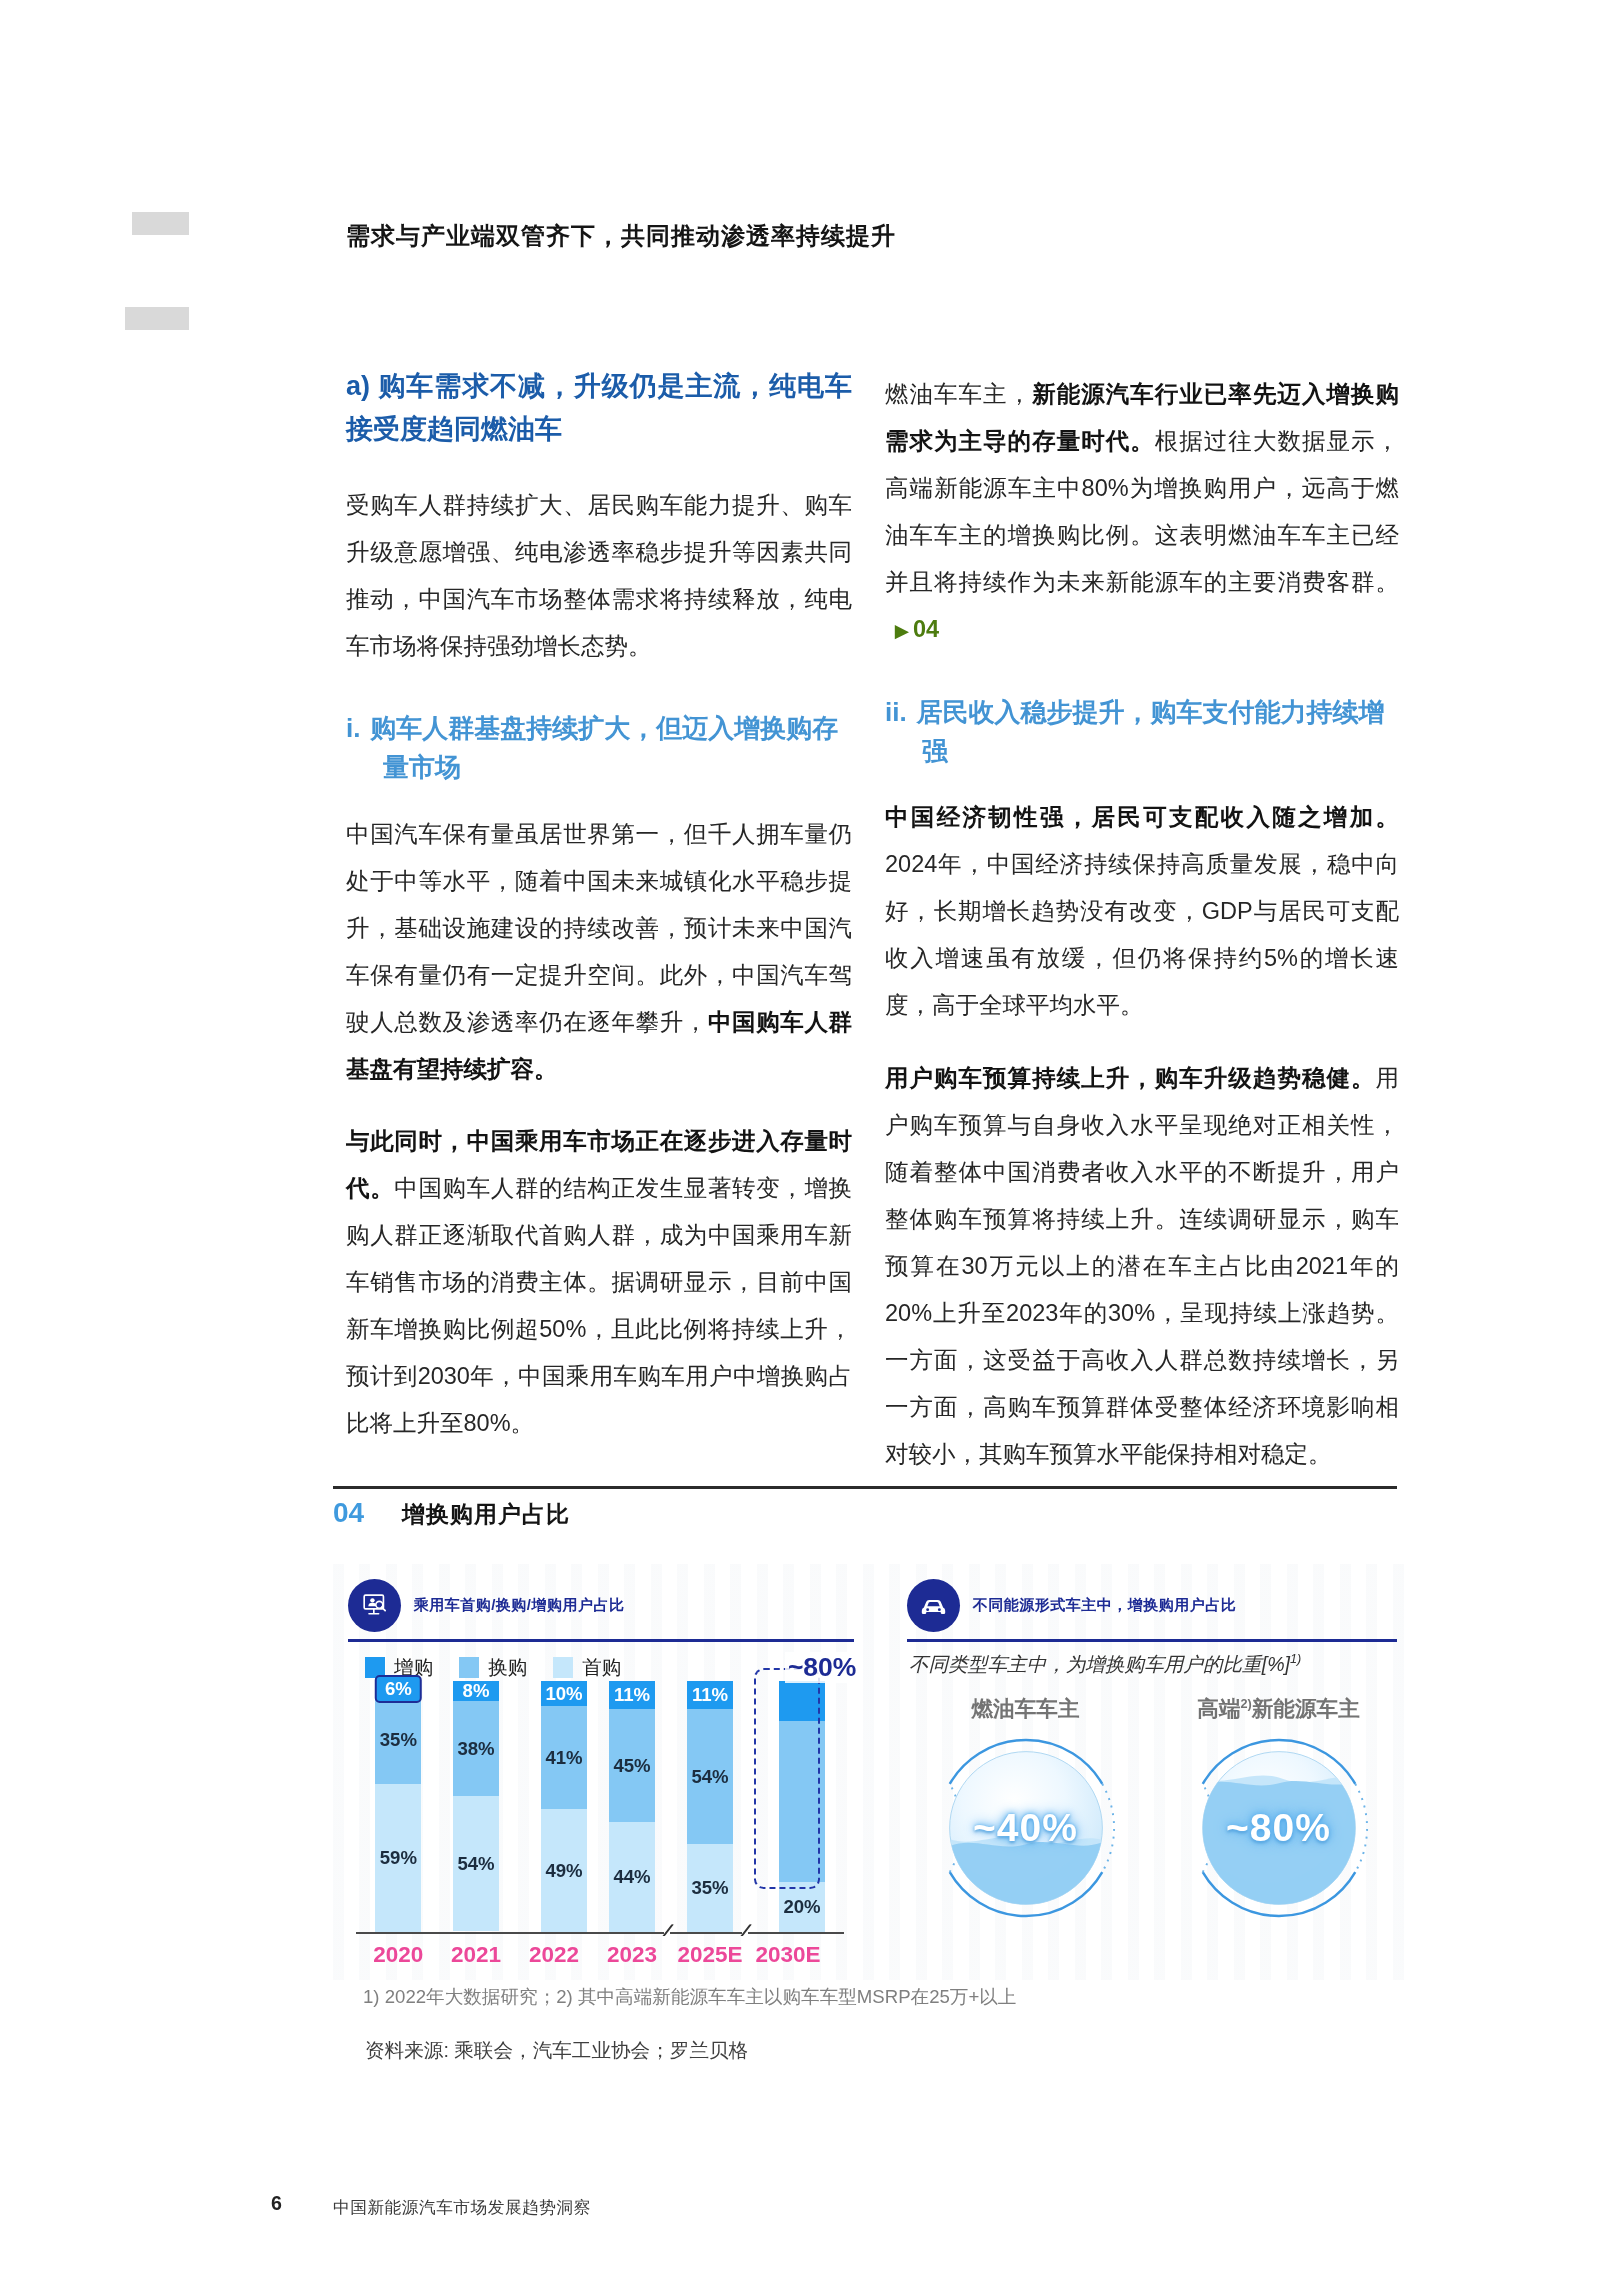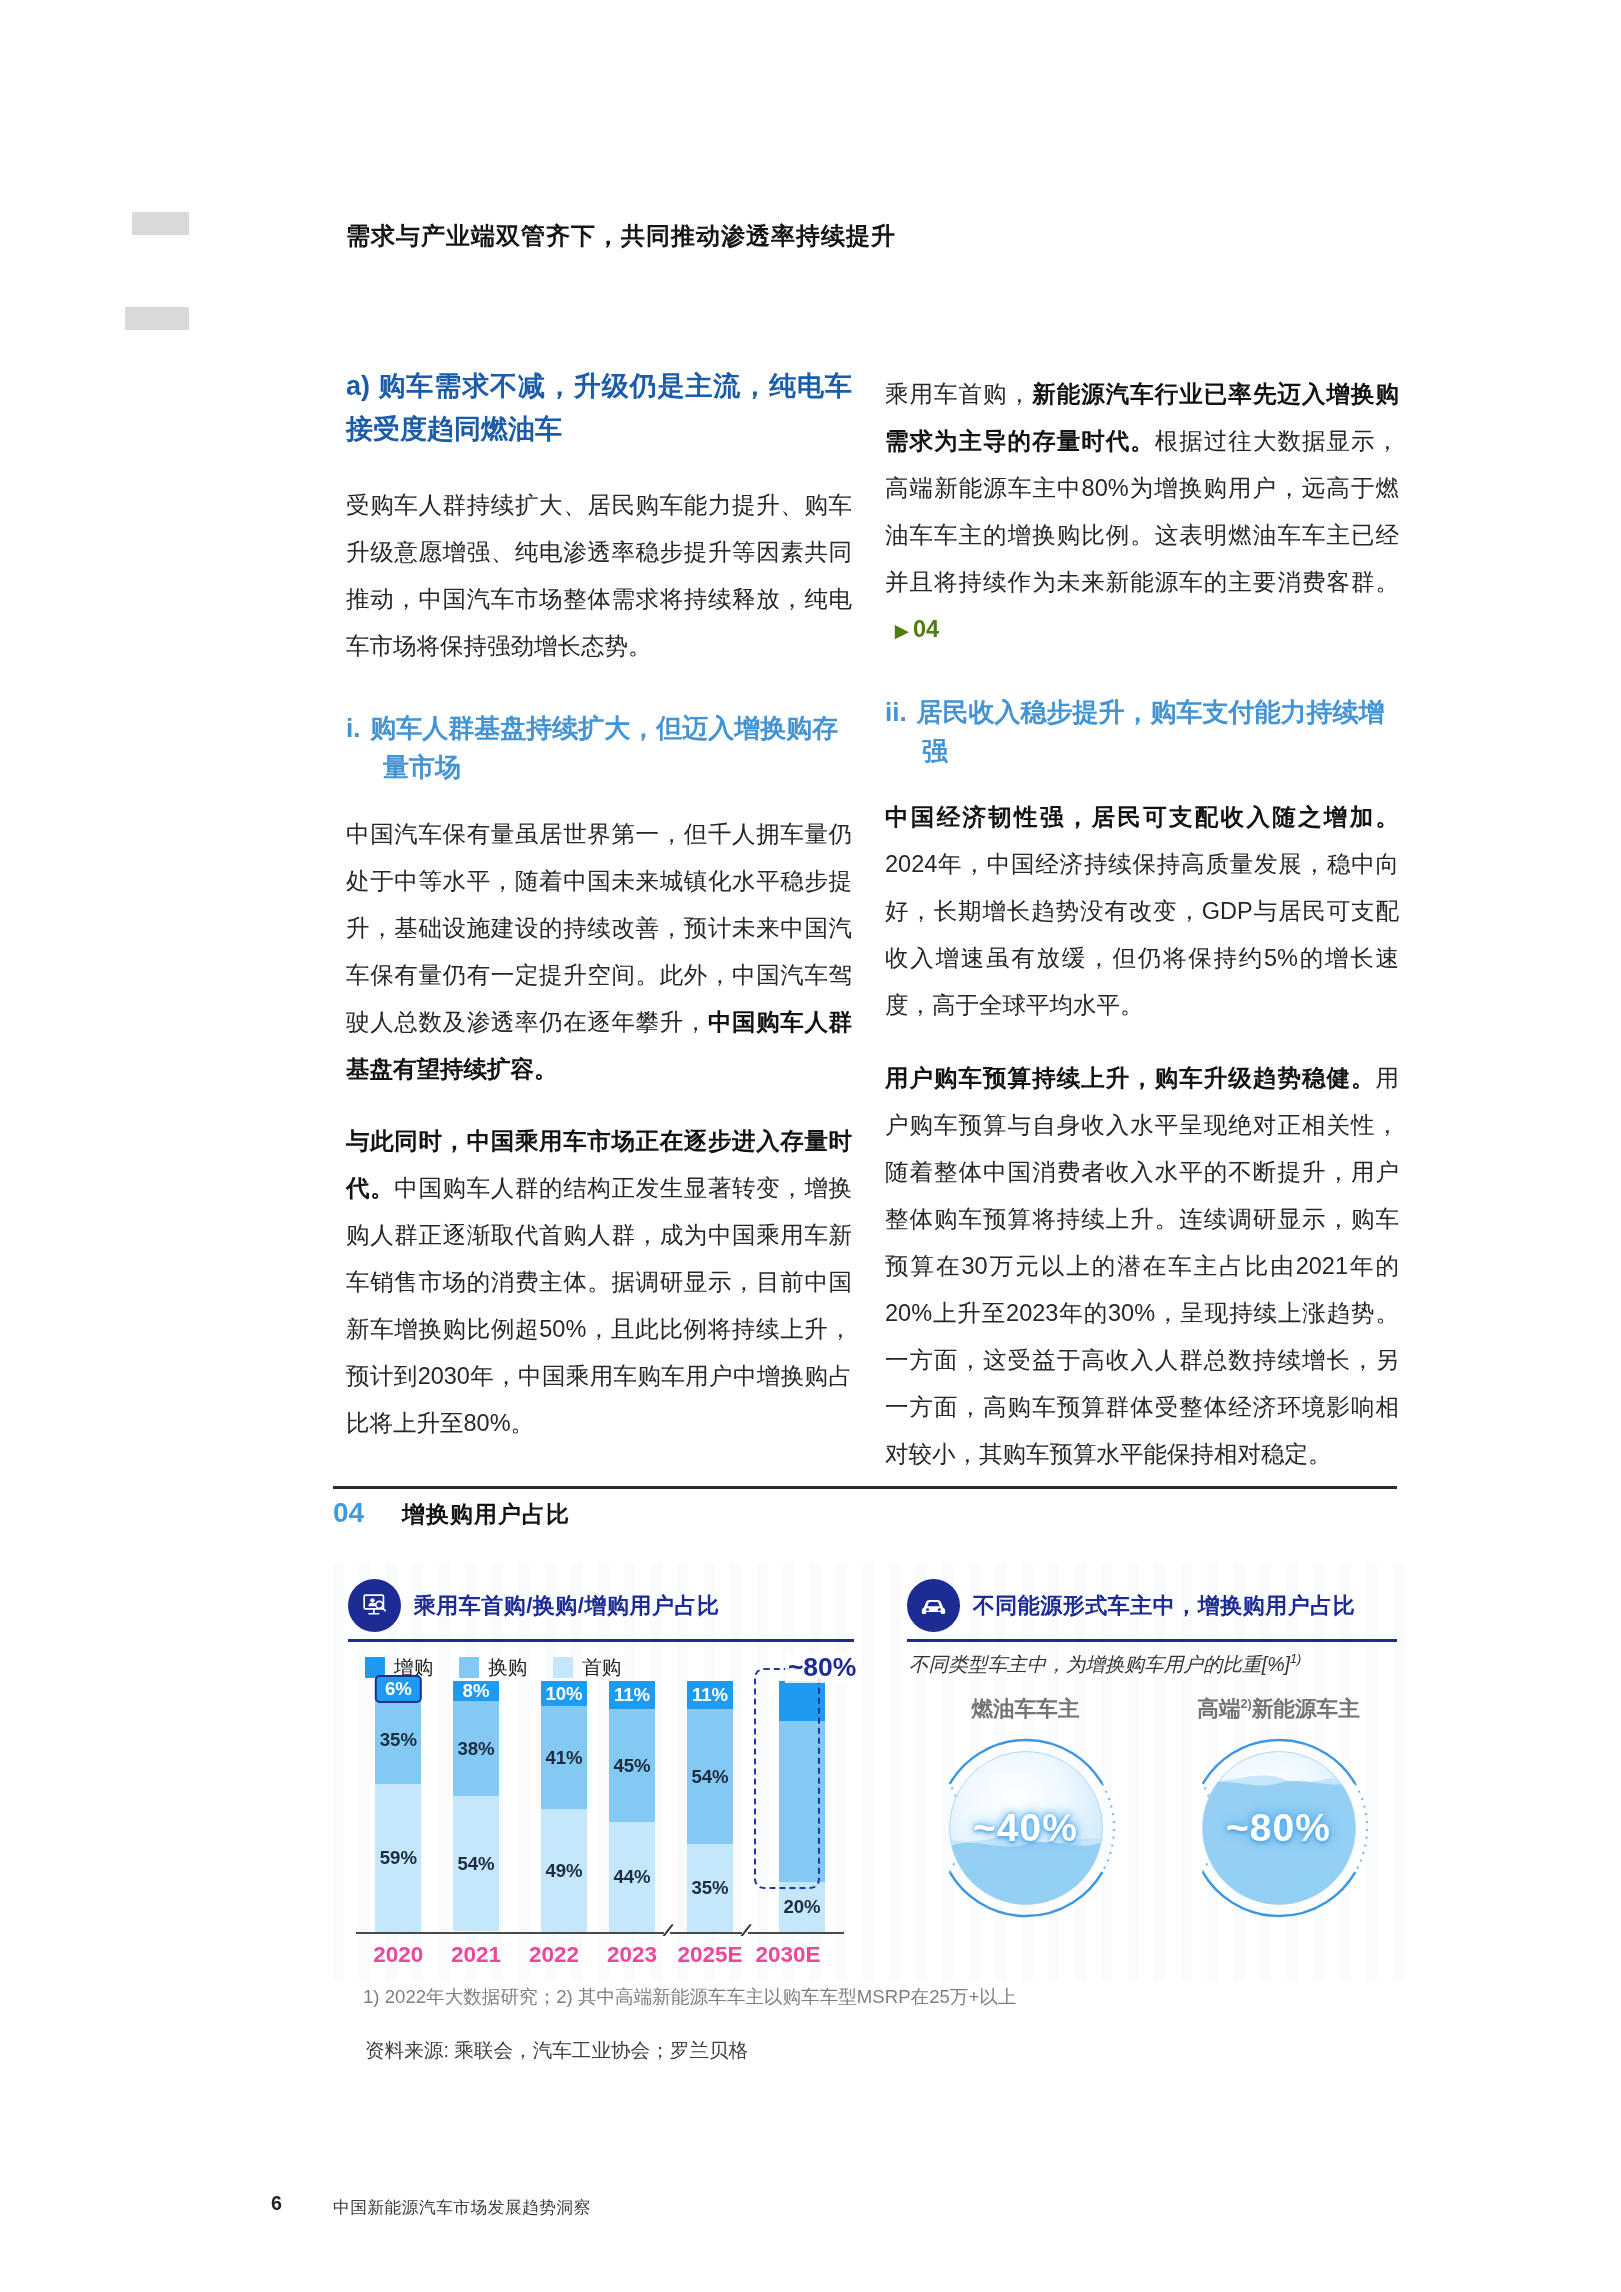--- a/index.html
+++ b/index.html
@@ -22,21 +22,21 @@
   
   .figure-stripes{position:absolute;left:333px;top:1564px;width:1078px;height:416px;background:repeating-linear-gradient(90deg,rgba(130,155,180,0.045) 0 10.8px,transparent 10.8px 26.5px);}
   .fig-rule{position:absolute;left:333px;top:1486px;width:1064px;height:2.5px;background:#2b2b2b;}
   .fig-num{position:absolute;left:333px;top:1497px;font-size:28px;font-weight:800;color:#3f9ade;}
   .fig-title{position:absolute;left:402px;top:1499px;font-size:23px;font-weight:700;color:#141414;letter-spacing:1px;}
   .panel{position:absolute;top:1578px;}
   .panel-left{left:348px;width:506px;height:404px;}
   .panel-right{left:907px;width:490px;height:404px;}
   .panel-head{position:absolute;top:0;left:0;right:0;height:55px;display:flex;align-items:center;}
   .badge{width:53px;height:53px;border-radius:50%;background:#1d2b94;display:flex;align-items:center;justify-content:center;flex:none;}
-  .panel-title{margin-left:12.7px;font-size:22px;font-weight:800;color:#1d2b94;letter-spacing:0.5px;white-space:nowrap;}
+  .panel-title{margin-left:12.7px;font-size:15px;font-weight:800;color:#1d2b94;letter-spacing:0.5px;white-space:nowrap;}
   .panel-rule{position:absolute;top:61px;left:0;width:100%;height:3.4px;background:#1d2b94;}
   .legend{position:absolute;top:76px;left:16.7px;display:flex;gap:25.5px;align-items:center;font-size:19.6px;color:#222;}
   .legend-item{display:flex;align-items:center;gap:8.8px;}
   .swatch{width:20.6px;height:20.6px;}
   .plot{position:absolute;left:0;top:103px;width:506px;height:294px;overflow:visible;}
   .bar{position:absolute;top:0;width:46px;height:251px;display:flex;flex-direction:column;}
   .seg{position:relative;display:flex;align-items:center;justify-content:center;overflow:visible;}
   .seg-label{font-size:18.6px;font-weight:600;color:#1c2d3f;white-space:nowrap;}
   .seg-label.light{color:#fff;}
   .seg-label.chip{position:absolute;top:50%;left:50%;transform:translate(-50%,-50%);border:2.5px solid #1e2d96;border-radius:4.9px;padding:1px 7.8px;color:#fff;z-index:3;}
@@ -71,21 +71,21 @@
 
   <div class="col col-left">
     <div class="h-a">a) 购车需求不减，升级仍是主流，纯电车接受度趋同燃油车</div>
     <p class="body-p">受购车人群持续扩大、居民购车能力提升、购车升级意愿增强、纯电渗透率稳步提升等因素共同推动，中国汽车市场整体需求将持续释放，纯电车市场将保持强劲增长态势。</p>
     <div class="sub-h"><span class="marker">i.</span><span>购车人群基盘持续扩大，但迈入增换购存量市场</span></div>
     <p class="body-p"><span>中国汽车保有量虽居世界第一，但千人拥车量仍处于中等水平，随着中国未来城镇化水平稳步提升，基础设施建设的持续改善，预计未来中国汽车保有量仍有一定提升空间。此外，中国汽车驾驶人总数及渗透率仍在逐年攀升，</span><b>中国购车人群基盘有望持续扩容。</b></p>
     <p class="body-p"><b>与此同时，中国乘用车市场正在逐步进入存量时代。</b><span>中国购车人群的结构正发生显著转变，增换购人群正逐渐取代首购人群，成为中国乘用车新车销售市场的消费主体。据调研显示，目前中国新车增换购比例超50%，且此比例将持续上升，预计到2030年，中国乘用车购车用户中增换购占比将上升至80%。</span></p>
   </div>
 
   <div class="col col-right">
-    <p class="body-p first-right"><span>乘用车首购，</span><b>新能源汽车行业已率先迈入增换购需求为主导的存量时代。</b><span>根据过往大数据显示，高端新能源车主中80%为增换购用户，远高于燃油车车主的增换购比例。这表明燃油车车主已经并且将持续作为未来新能源车的主要消费客群。</span><span class="ref"><span class="tri">▶</span><span>04</span></span></p>
+    <p class="body-p first-right"><span>燃油车车主，</span><b>新能源汽车行业已率先迈入增换购需求为主导的存量时代。</b><span>根据过往大数据显示，高端新能源车主中80%为增换购用户，远高于燃油车车主的增换购比例。这表明燃油车车主已经并且将持续作为未来新能源车的主要消费客群。</span><span class="ref"><span class="tri">▶</span><span>04</span></span></p>
     <div class="sub-h"><span class="marker">ii.</span><span>居民收入稳步提升，购车支付能力持续增强</span></div>
     <p class="body-p"><b>中国经济韧性强，居民可支配收入随之增加。</b><span>2024年，中国经济持续保持高质量发展，稳中向好，长期增长趋势没有改变，GDP与居民可支配收入增速虽有放缓，但仍将保持约5%的增长速度，高于全球平均水平。</span></p>
     <p class="body-p"><b>用户购车预算持续上升，购车升级趋势稳健。</b><span>用户购车预算与自身收入水平呈现绝对正相关性，随着整体中国消费者收入水平的不断提升，用户整体购车预算将持续上升。连续调研显示，购车预算在30万元以上的潜在车主占比由2021年的20%上升至2023年的30%，呈现持续上涨趋势。一方面，这受益于高收入人群总数持续增长，另一方面，高购车预算群体受整体经济环境影响相对较小，其购车预算水平能保持相对稳定。</span></p>
   </div>
 
   <div class="figure-stripes"></div>
   <div class="fig-rule"></div>
   <div class="fig-num">04</div>
   <div class="fig-title">增换购用户占比</div>
 

